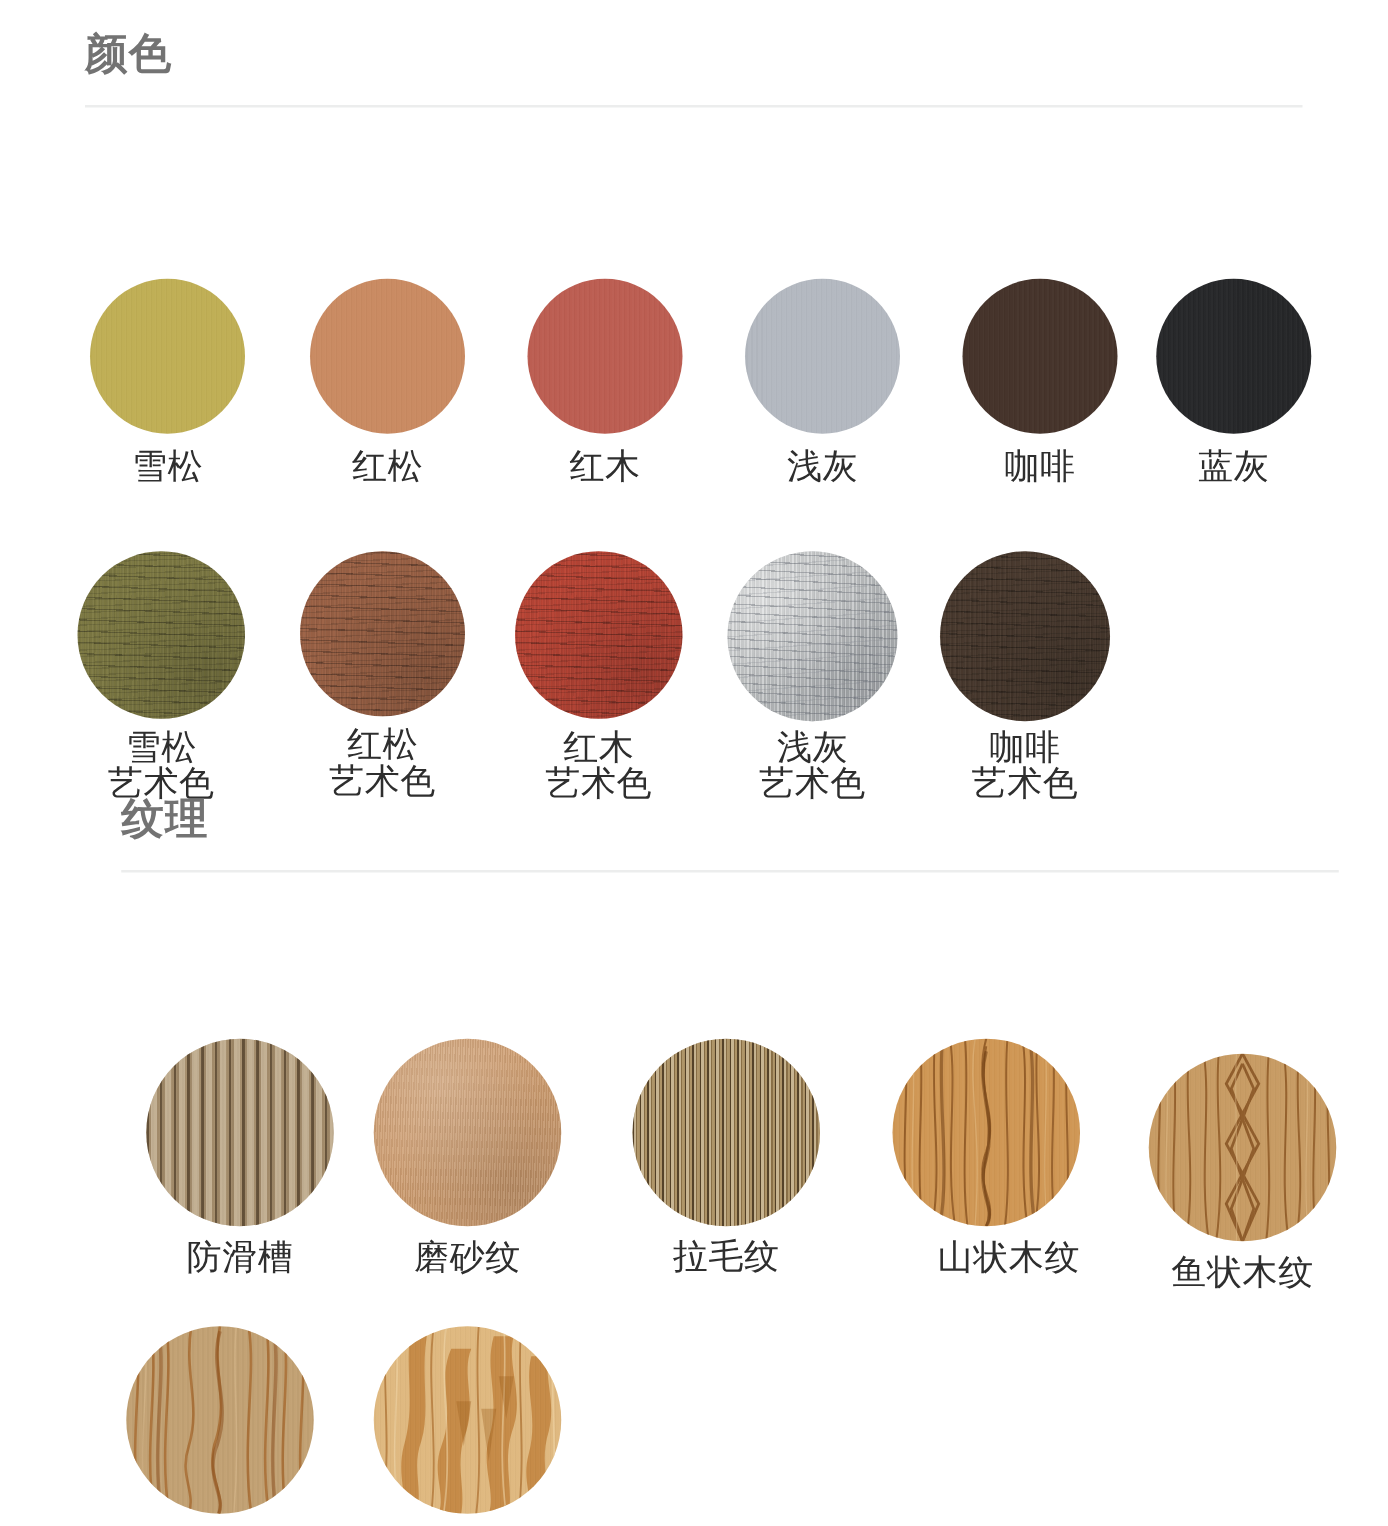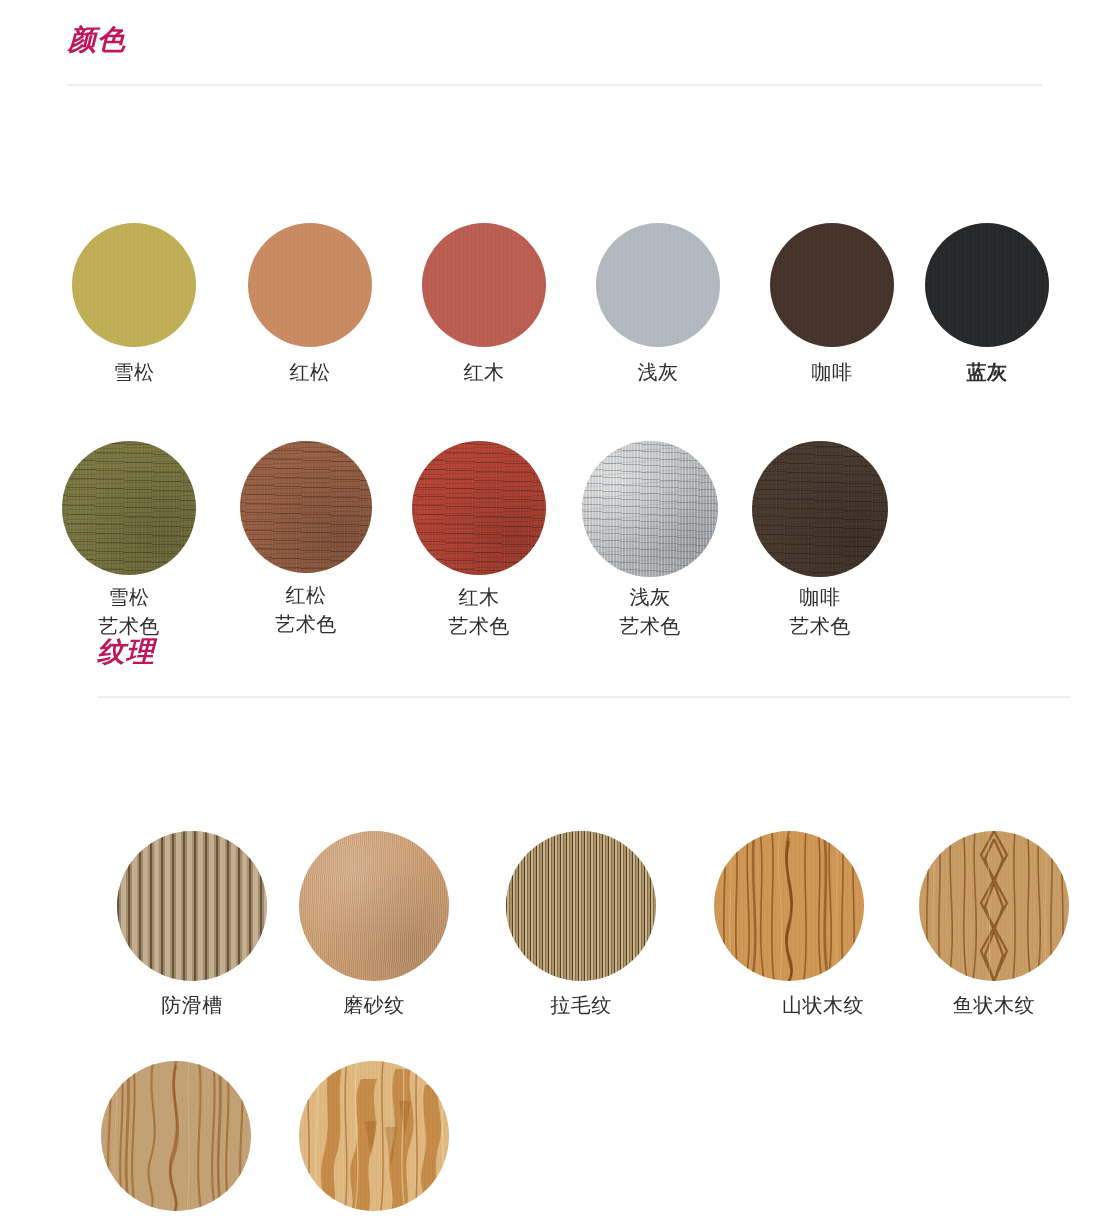--- a/index.html
+++ b/index.html
@@ -24,26 +24,25 @@
   
   .section { position: absolute; left: 0; width: 1110px; }
   .section-head {
     position: relative;
     height: 86px;
   }
   .section-title {
     position: absolute;
     left: 68px;
     top: 26px;
-    font-size: 28px;
+    font-size: 34px;
     font-weight: bold;
-    color: #be185d;
+    color: #737373;
     letter-spacing: 1px;
     line-height: 1;
-    font-style: italic;
   }
   .section-rule {
     position: absolute;
     left: 68px;
     top: 84px;
     width: 974px;
     height: 2px;
     background: #eceded;
   }
 
@@ -77,21 +76,21 @@
       rgba(0,0,0,0.055) 1px,
       rgba(0,0,0,0.055) 2px,
       rgba(255,255,255,0.03) 2px,
       rgba(255,255,255,0.03) 4px);
     opacity: .55;
     pointer-events: none;
   }
   .disc.plain::after { opacity: .38; }
 
   .label {
-    font-size: 20px;
+    font-size: 28px;
     color: #2e2e2e;
     line-height: 29px;
     letter-spacing: .5px;
     white-space: pre-line;
   }
 
   
   .art-tex {
     position: absolute;
     inset: -8%;
@@ -178,21 +177,21 @@
       <div class="swatch" style="left:596px; top:137px; width:124px;">
         <div class="disc plain" style="width:124px;height:124px;background:#b3b8c0;"></div>
         <div class="label" style="margin-top:11px;">浅灰</div>
       </div>
       <div class="swatch" style="left:770px; top:137px; width:124px;">
         <div class="disc plain" style="width:124px;height:124px;background:#443229;"></div>
         <div class="label" style="margin-top:11px;">咖啡</div>
       </div>
       <div class="swatch" style="left:925px; top:137px; width:124px;">
         <div class="disc plain" style="width:124px;height:124px;background:#252628;"></div>
-        <div class="label" style="margin-top:11px;font-weight:bold;">蓝灰</div>
+        <div class="label" style="margin-top:11px;">蓝灰</div>
       </div>
     </div>
 
     <div class="row">
       <div class="swatch" style="left:62px; top:355px; width:134px;">
         <div class="disc" style="width:134px;height:134px;background:#7e7a42;">
           <span class="art-tex"></span>
         </div>
         <div class="label" style="margin-top:8px;">雪松
 艺术色</div>
@@ -282,21 +281,21 @@
             <g fill="none" stroke="#e6c08a" stroke-width="1.1" opacity="0.45">
               <path d="M16 0 C20 44 12 92 18 150"></path>
               <path d="M66 0 C60 42 72 70 66 150"></path>
               <path d="M122 0 C126 46 118 96 124 150"></path>
             </g>
           </svg>
         </div>
         <div class="label" style="margin-top:10px;text-align:right;">山状木纹</div>
       </div>
 
-      <div class="swatch" style="left:890px; top:133px; width:150px;">
+      <div class="swatch" style="left:890px; top:145px; width:150px;">
         <div class="disc plain" style="width:150px;height:150px;background:#c79b63;">
           <svg class="wood-svg" viewBox="0 0 150 150" preserveAspectRatio="none">
             <g fill="none" stroke="#8a5420" stroke-width="1.6" opacity="0.8">
               <path d="M8 0 C12 40 4 84 10 150"></path>
               <path d="M20 0 C24 48 16 96 22 150"></path>
               <path d="M32 0 C28 46 38 94 30 150"></path>
               <path d="M44 0 C50 42 40 92 48 150"></path>
               <path d="M56 0 C52 44 62 90 54 150"></path>
               <path d="M96 0 C92 46 100 96 94 150"></path>
               <path d="M108 0 C114 42 104 94 112 150"></path>

